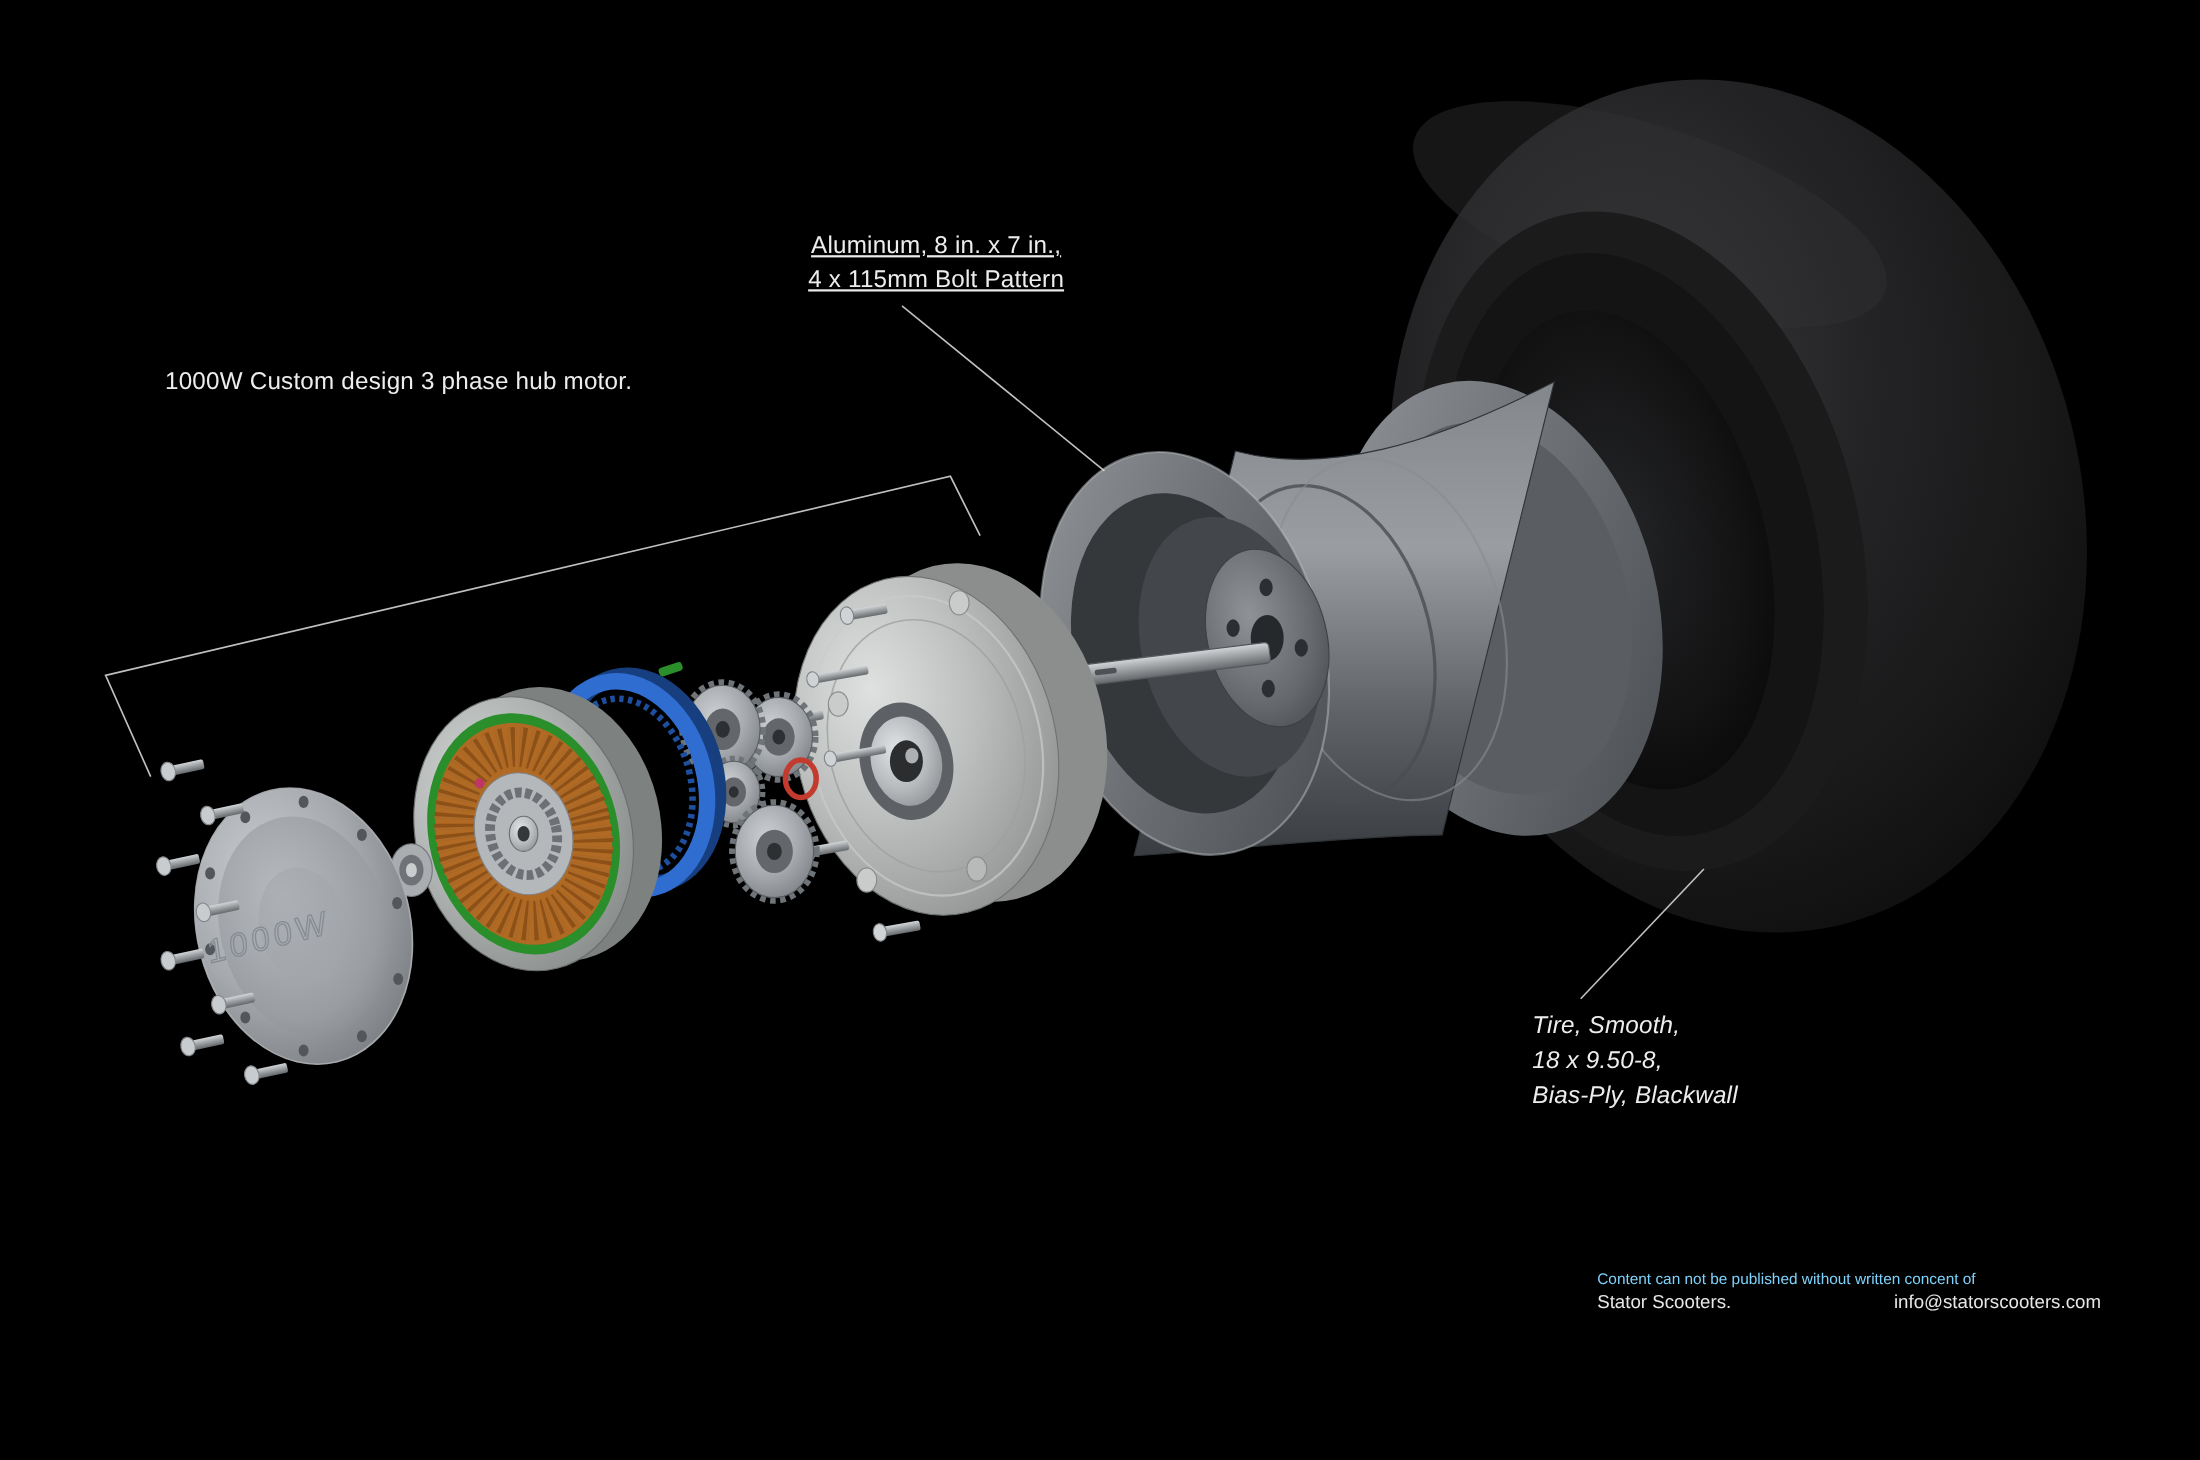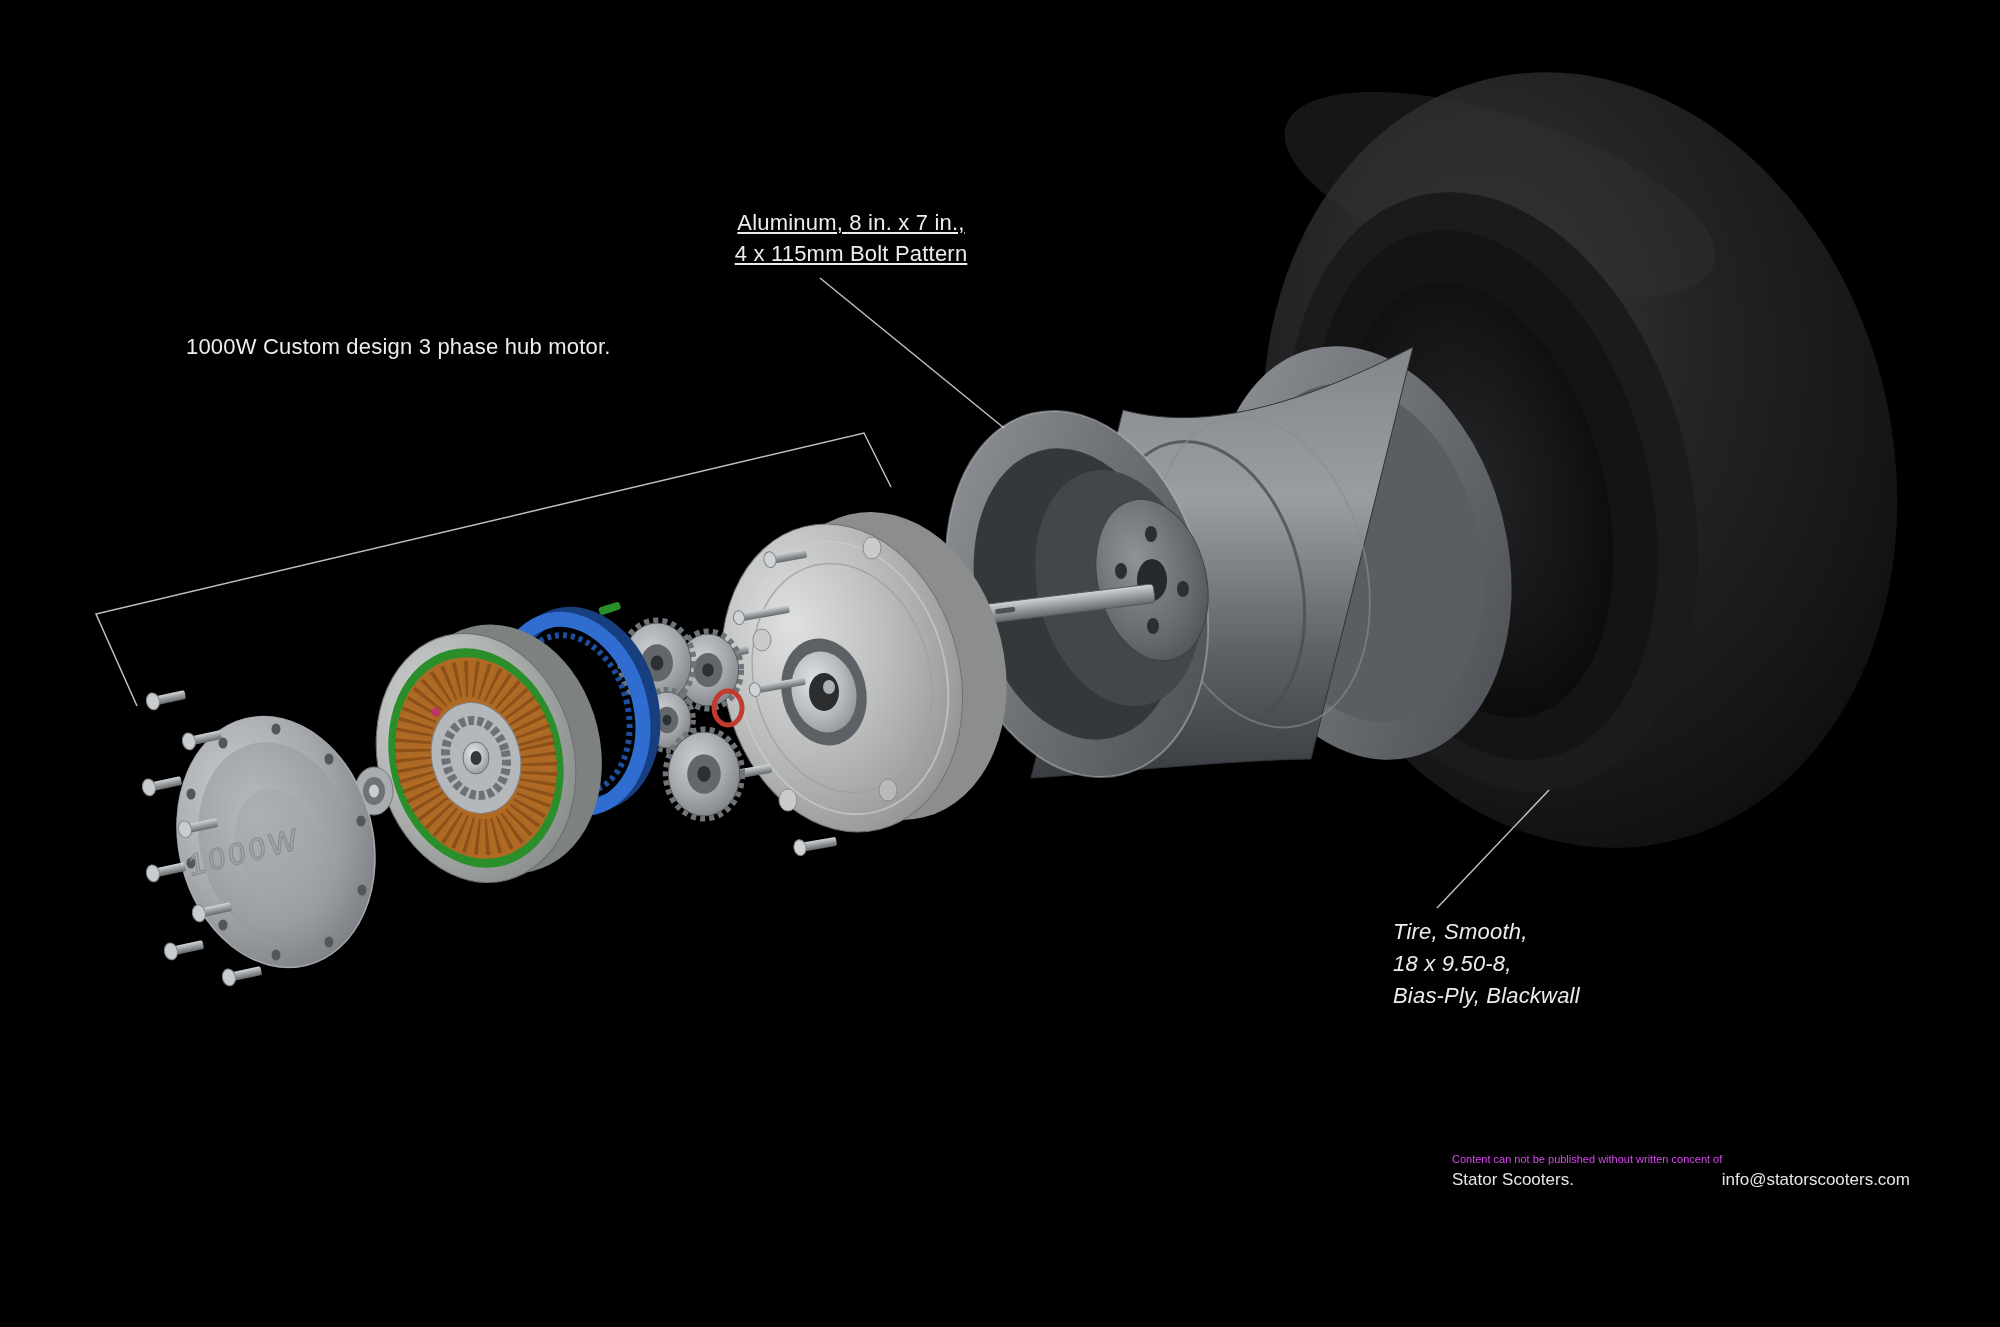--- a/index.html
+++ b/index.html
@@ -7,27 +7,27 @@
     position:relative; width:2000px; height:1327px;
     background:#000; overflow:hidden;
     font-family:"Liberation Sans", sans-serif;
   }
   .stage svg { position:absolute; left:0; top:0; }
   .annotation {
     position:absolute; color:#ededee;
     font-size:22px; line-height:1.5; letter-spacing:0.2px;
   }
   .annotation.rim-note { left:720px; top:208px; width:262px; text-align:center; line-height:1.4;text-decoration:underline; }
-  .annotation.motor-note { left:150px; top:330px; width:580px; line-height:1.55;margin-left:36px; }
+  .annotation.motor-note { left:150px; top:330px; width:580px; line-height:1.55; }
   .annotation.tire-note { left:1393px; top:916px; width:280px; line-height:1.45;font-style:italic; }
   .footer {
     position:absolute; left:1452px; top:1152px; width:458px; color:#eeeeee;
   }
   .footer .brand { font-size:30px; color:#f4f4f4; margin:0 0 12px 0; font-weight:400; }
-  .footer .disclaimer { font-size:11px; line-height:1.45; color:#d946ef; }
+  .footer .disclaimer { font-size:14px; line-height:1.45; color:#7dd3fc; }
   .footer .row { display:flex; justify-content:space-between; font-size:17px; line-height:1.45; color:#e7e7e7; }
 </style>
 </head>
 <body>
 
 <div class="stage">
 
   <svg width="2000" height="1327" viewBox="0 0 2000 1327">
     <defs>
       <radialGradient id="tireGrad" cx="42%" cy="30%" r="80%">

